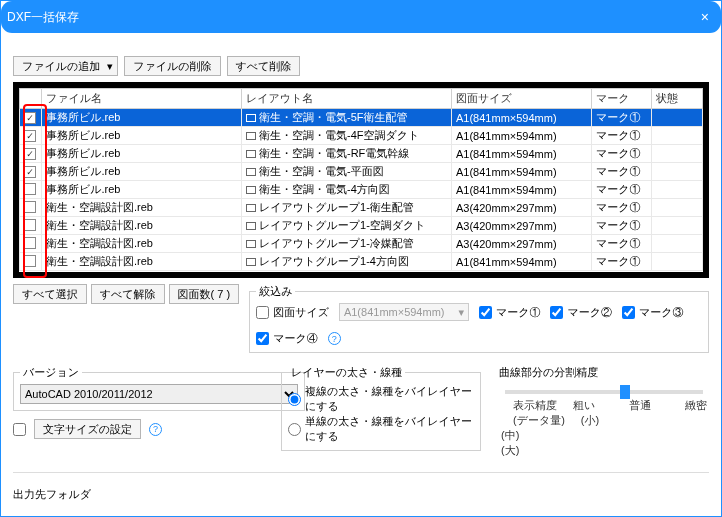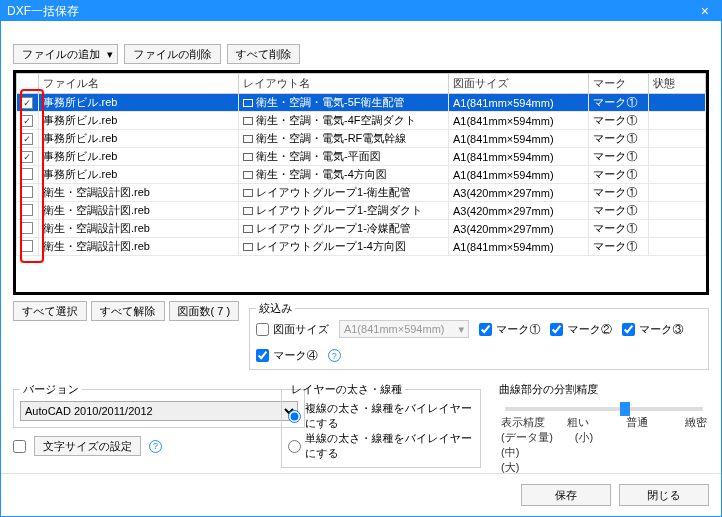--- a/index.html
+++ b/index.html
@@ -1,26 +1,26 @@
 <!DOCTYPE html>
 <html><head>
 <meta charset="utf-8">
 <style>
 * { box-sizing: border-box; margin: 0; padding: 0; font-family: "MS UI Gothic", "Meiryo", sans-serif; font-size: 11px; }
 body { background: #fff; }
 .window { width: 722px; height: 517px; border: 1px solid #1e90ff; display: flex; flex-direction: column; }
-.titlebar { background: #1e90ff; color: #fff; height: 20px; display: flex; align-items: center; padding: 0 6px; justify-content: space-between; }
+.titlebar { background: #1e90ff; color: #fff; height: 32px; display: flex; align-items: center; padding: 0 6px; justify-content: space-between; border-radius: 11px; }
 .titlebar .title { font-size: 12px; }
 .close-x { color: #fff; font-size: 14px; cursor: pointer; padding: 0 6px; }
 .content { flex: 1; padding: 8px 12px; display: flex; flex-direction: column; gap: 6px; overflow: hidden; }
 .toolbar { display: flex; gap: 6px; align-items: center; margin-top: 15px; }
 .btn { background: #f5f5f5; border: 1px solid #b5b5b5; padding: 2px 8px; cursor: pointer; height: 20px; display: inline-flex; align-items: center; }
 .btn.dd { padding-right: 2px; }
 .dd-caret { border: 1px solid #b5b5b5; border-left: none; height: 20px; width: 16px; display: inline-flex; align-items: center; justify-content: center; background: #f5f5f5; margin-left: -1px; cursor: pointer; }
-.table-wrap { border: 3px solid #000000; flex-shrink: 0; height: 225px; position: relative; }
+.table-wrap { border: 6px solid #000000; flex-shrink: 0; height: 196px; position: relative; }
 .highlight-box { position: absolute; left: 4px; top: 16px; width: 24px; height: 174px; border: 2px solid red; border-radius: 4px; pointer-events: none; }
 table { width: 100%; border-collapse: collapse; table-layout: fixed; }
 th { background: #fff; border: 1px solid #d0d0d0; text-align: left; padding: 2px 4px; font-weight: normal; color: #333; height: 18px; }
 td { border: 1px solid #e8e8e8; padding: 1px 4px; height: 17px; white-space: nowrap; overflow: hidden; }
 tr.sel td { background: #0a64d8; color: #fff; }
 .chk { width: 12px; height: 12px; border: 1px solid #888; display: inline-flex; align-items: center; justify-content: center; font-size: 9px; background: #fff; color: #333; cursor: pointer; }
 .layout-icon { display: inline-block; width: 10px; height: 8px; border: 1px solid #666; margin-right: 3px; vertical-align: middle; position: relative; }
 .layout-icon.sel { border-color: #fff; }
 .row-top { display: flex; gap: 10px; align-items: flex-start; }
 .sel-btns { display: flex; gap: 4px; }
@@ -32,21 +32,21 @@
 .mid-row { display: flex; gap: 18px; align-items: flex-start; margin-top: 6px; }
 .col { display: flex; flex-direction: column; gap: 4px; }
 .version select { width: 278px; height: 20px; border: 1px solid #aaa; }
 .linewidth { }
 .radio-row { display: flex; align-items: center; gap: 4px; }
 .slider-area { flex: 1; }
 .slider-track { position: relative; height: 4px; background: #ddd; margin: 10px 6px 4px 6px; }
 .slider-thumb { position: absolute; top: -5px; left: 58%; width: 10px; height: 14px; background: #2090ff; }
 .slider-labels { display: flex; justify-content: space-between; font-size: 10px; color: #333; padding: 0 2px; }
 .slider-sublabels { display: flex; justify-content: space-between; font-size: 10px; color: #333; padding: 0 2px; flex-direction: column; }
-.slider-left-labels { display: flex; gap: 22px; }
+.slider-left-labels { display: flex; gap: 16px; margin-left: 12px; }
 .help { color: #2090ff; border: 1px solid #2090ff; border-radius: 50%; width: 13px; height: 13px; display: inline-flex; align-items: center; justify-content: center; font-size: 9px; cursor: pointer; }
 hr.sep { border: none; border-top: 1px solid #ddd; margin: 8px 0; }
 .footer { display: flex; justify-content: flex-end; gap: 8px; padding: 10px 12px; border-top: 1px solid #e0e0e0; }
 .footer .btn { width: 90px; justify-content: center; height: 22px; }
 label.ck { display: inline-flex; align-items: center; gap: 4px; cursor: pointer; }
 input[type=checkbox], input[type=radio] { cursor: pointer; }
 </style>
 </head>
 <body>
 
@@ -258,17 +258,13 @@
     </div>
 
     <hr class="sep">
 
     <div class="col" style="gap:6px;">
       <span>出力先フォルダ</span>
 
     </div>
   </div>
 
-  <div class="footer">
-    <span class="btn">保存</span>
-    <span class="btn">閉じる</span>
-  </div>
 </div>
 
 </body></html>

